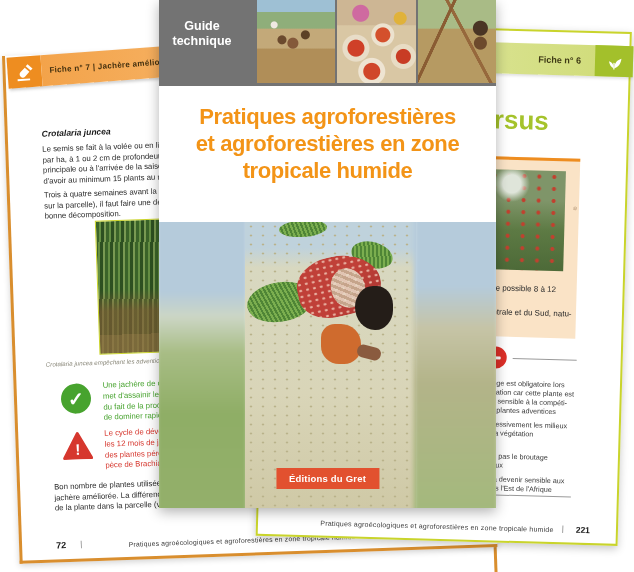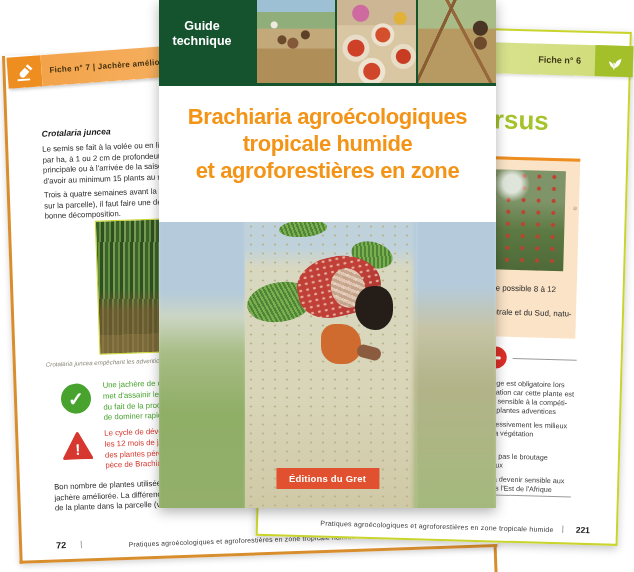--- a/index.html
+++ b/index.html
@@ -88,21 +88,21 @@
 
   .f6-footer-text { position:absolute; left:0; top:494px; width:100%; text-align:center;
     font-size:7px; color:#3a3a3a; letter-spacing:.2px; }
   .f6-footer-sep { position:absolute; right:52px; top:492px; font-size:8px; color:#777; }
   .f6-pagenum { position:absolute; right:26px; top:492px; font-size:8.5px; font-weight:bold; color:#1a1a1a; }
 
   
   #cover-page { left:159px; top:0; width:337px; height:508px; z-index:3;
     box-shadow:0 4px 12px rgba(0,0,0,.3); }
 
-  .cover-header { display:flex; height:86px; background:#14532d;gap:12px; }
+  .cover-header { display:flex; height:86px; background:#737373;gap:12px; }
   .cover-brand { width:86px; display:flex; align-items:center; justify-content:center; }
   .cover-brand span { display:block; width:64px; text-align:center; color:#fff; font-weight:bold;
     font-size:12.5px; line-height:15px; margin-top:-18px; }
   .cover-photos { flex:1; display:flex; gap:2px; padding-bottom:3px; }
   .cover-photos > div { flex:1; }
   .cph1 { background:
       radial-gradient(circle at 32% 48%, #6b4a2e 0 4px, transparent 5px),
       radial-gradient(circle at 46% 52%, #84593a 0 5px, transparent 6px),
       radial-gradient(circle at 62% 42%, #5d4126 0 4px, transparent 5px),
       radial-gradient(circle at 22% 30%, #efe9e2 0 3px, transparent 4px),
@@ -293,23 +293,23 @@
         <span>Guide technique</span>
       </div>
       <div class="cover-photos">
         <div class="cph1"></div>
         <div class="cph2"></div>
         <div class="cph3"></div>
       </div>
     </div>
 
     <div class="cover-title">
-      <div>Brachiaria agroécologiques</div>
+      <div>Pratiques agroforestières</div>
+      <div>et agroforestières en zone</div>
       <div>tropicale humide</div>
-      <div>et agroforestières en zone</div>
     </div>
 
     <div class="cover-photo">
       <div class="cpb cpb-left"></div>
       <div class="cpb cpb-center">
         <div class="fig tuft tuft-top"></div>
         <div class="fig tuft tuft-left"></div>
         <div class="fig tuft tuft-right"></div>
         <div class="fig fig-saree"></div>
         <div class="fig fig-sash"></div>

